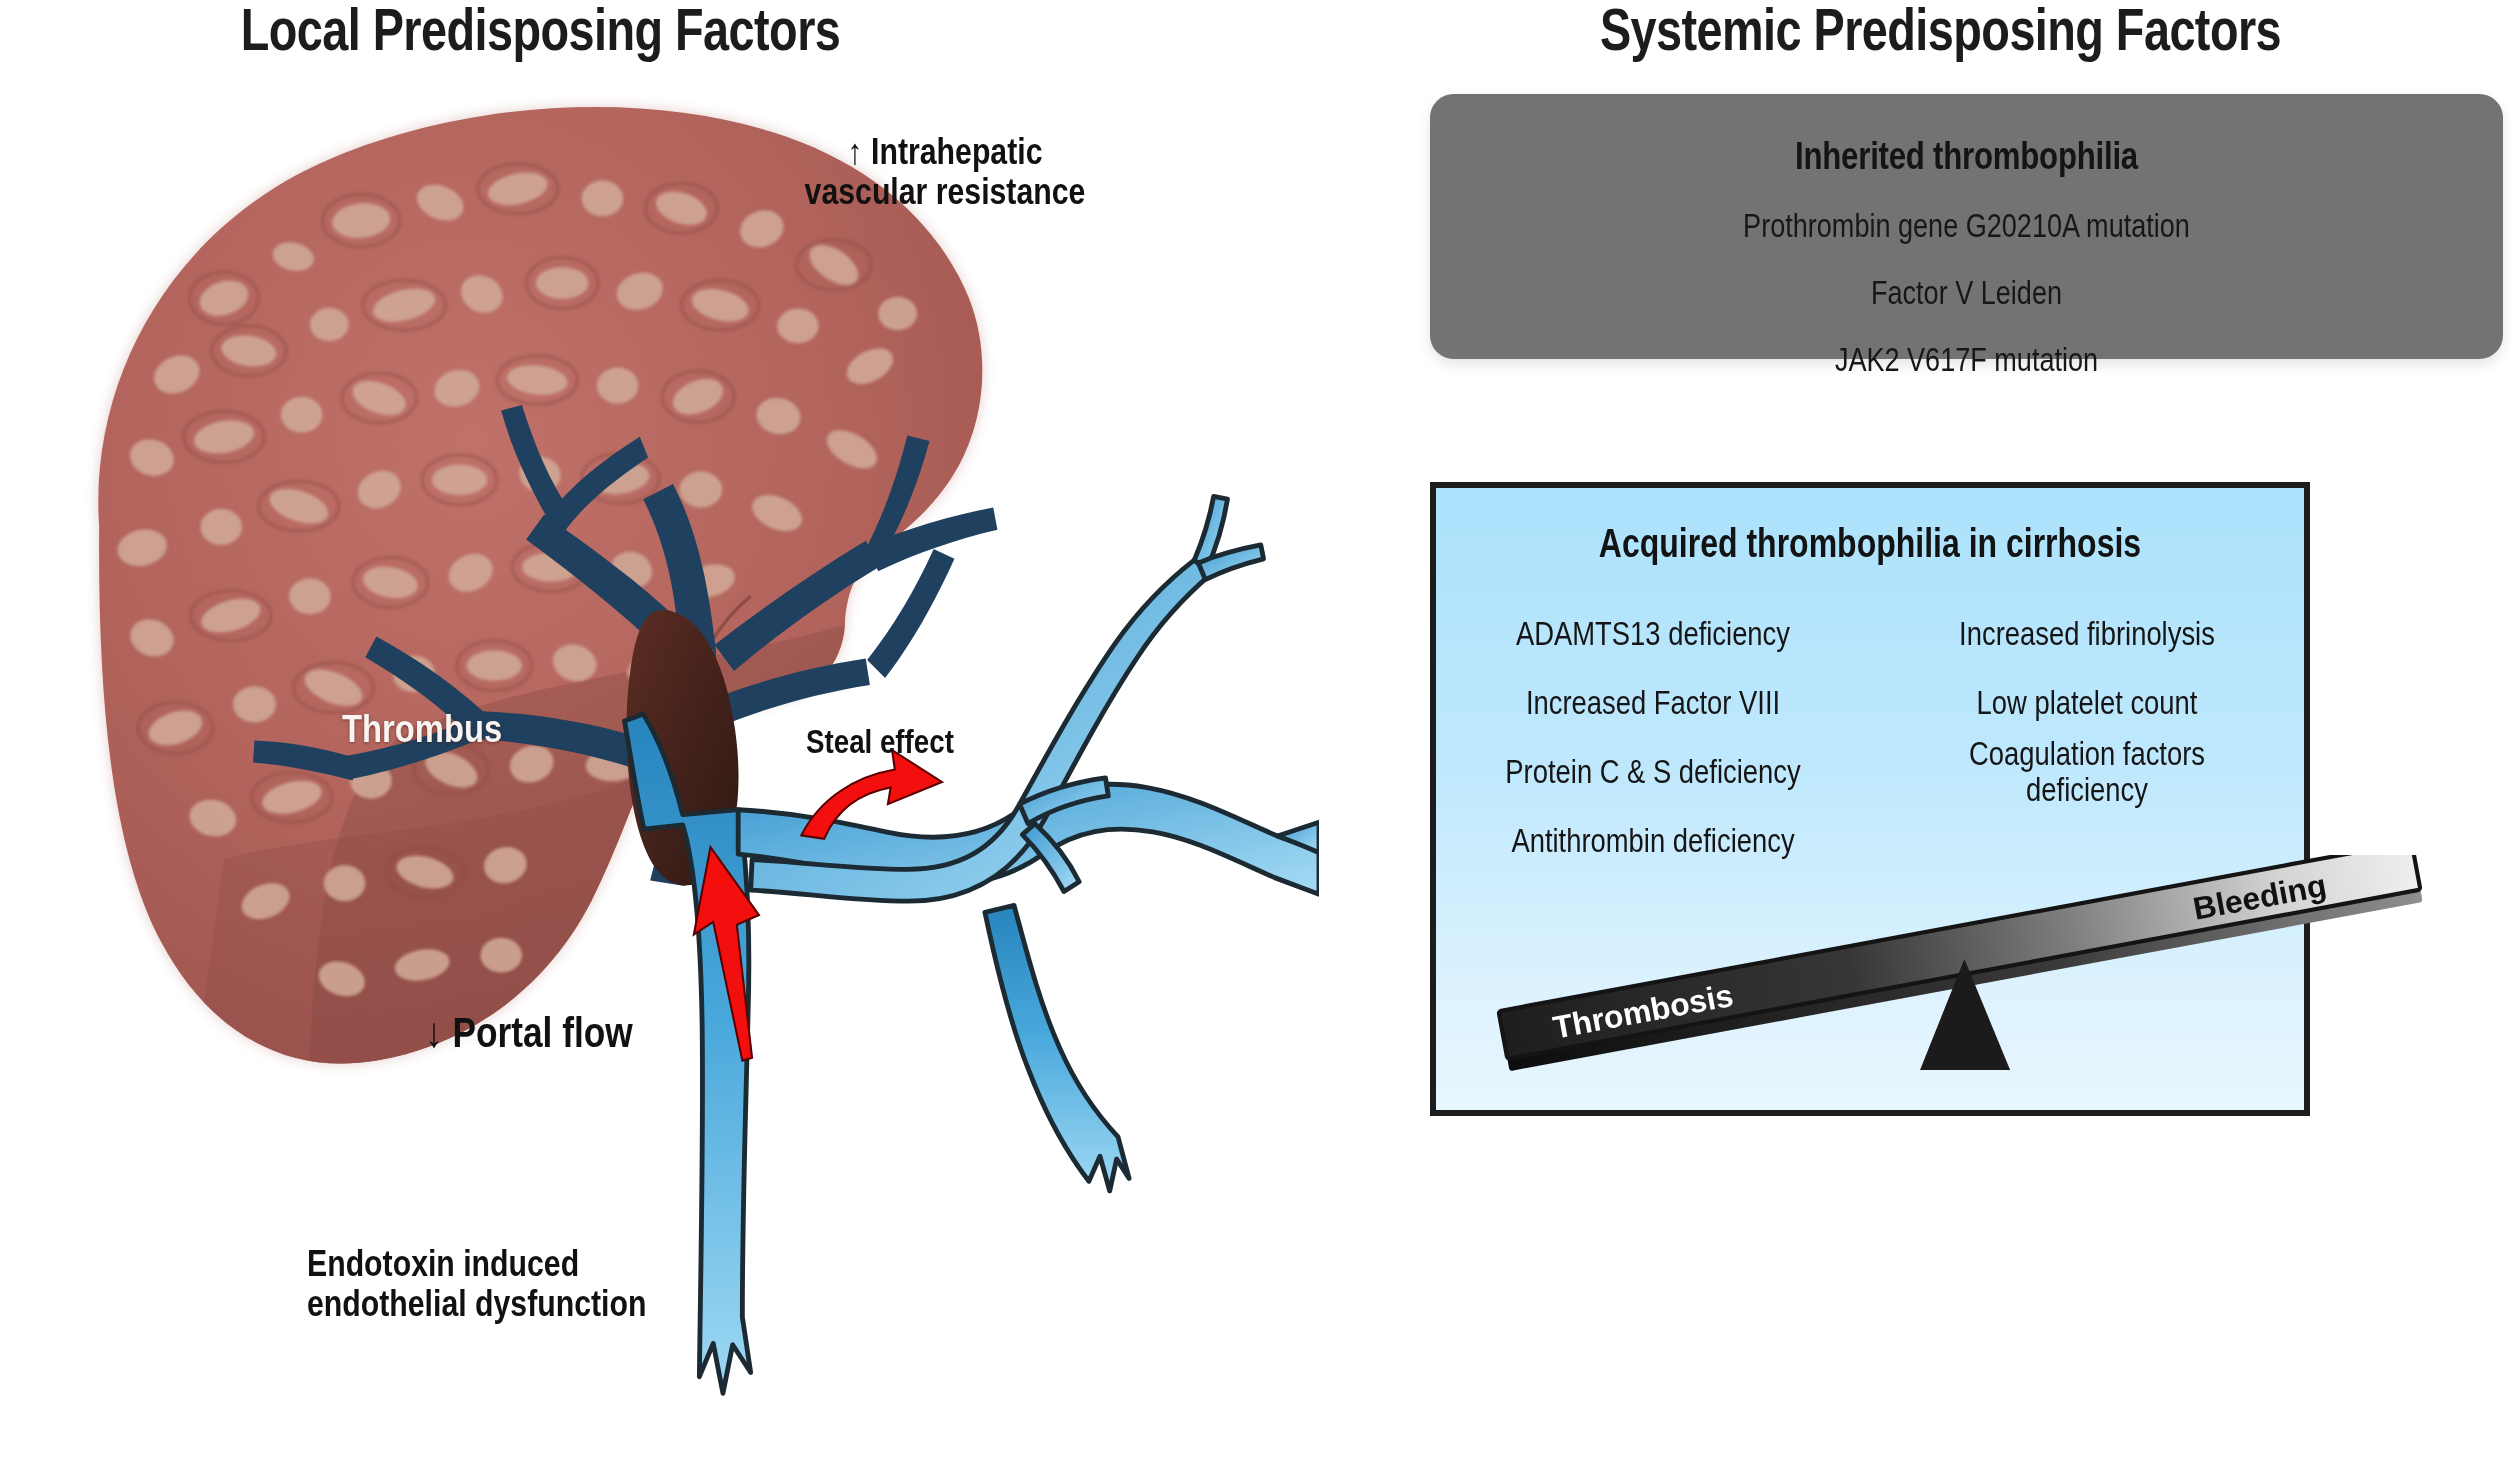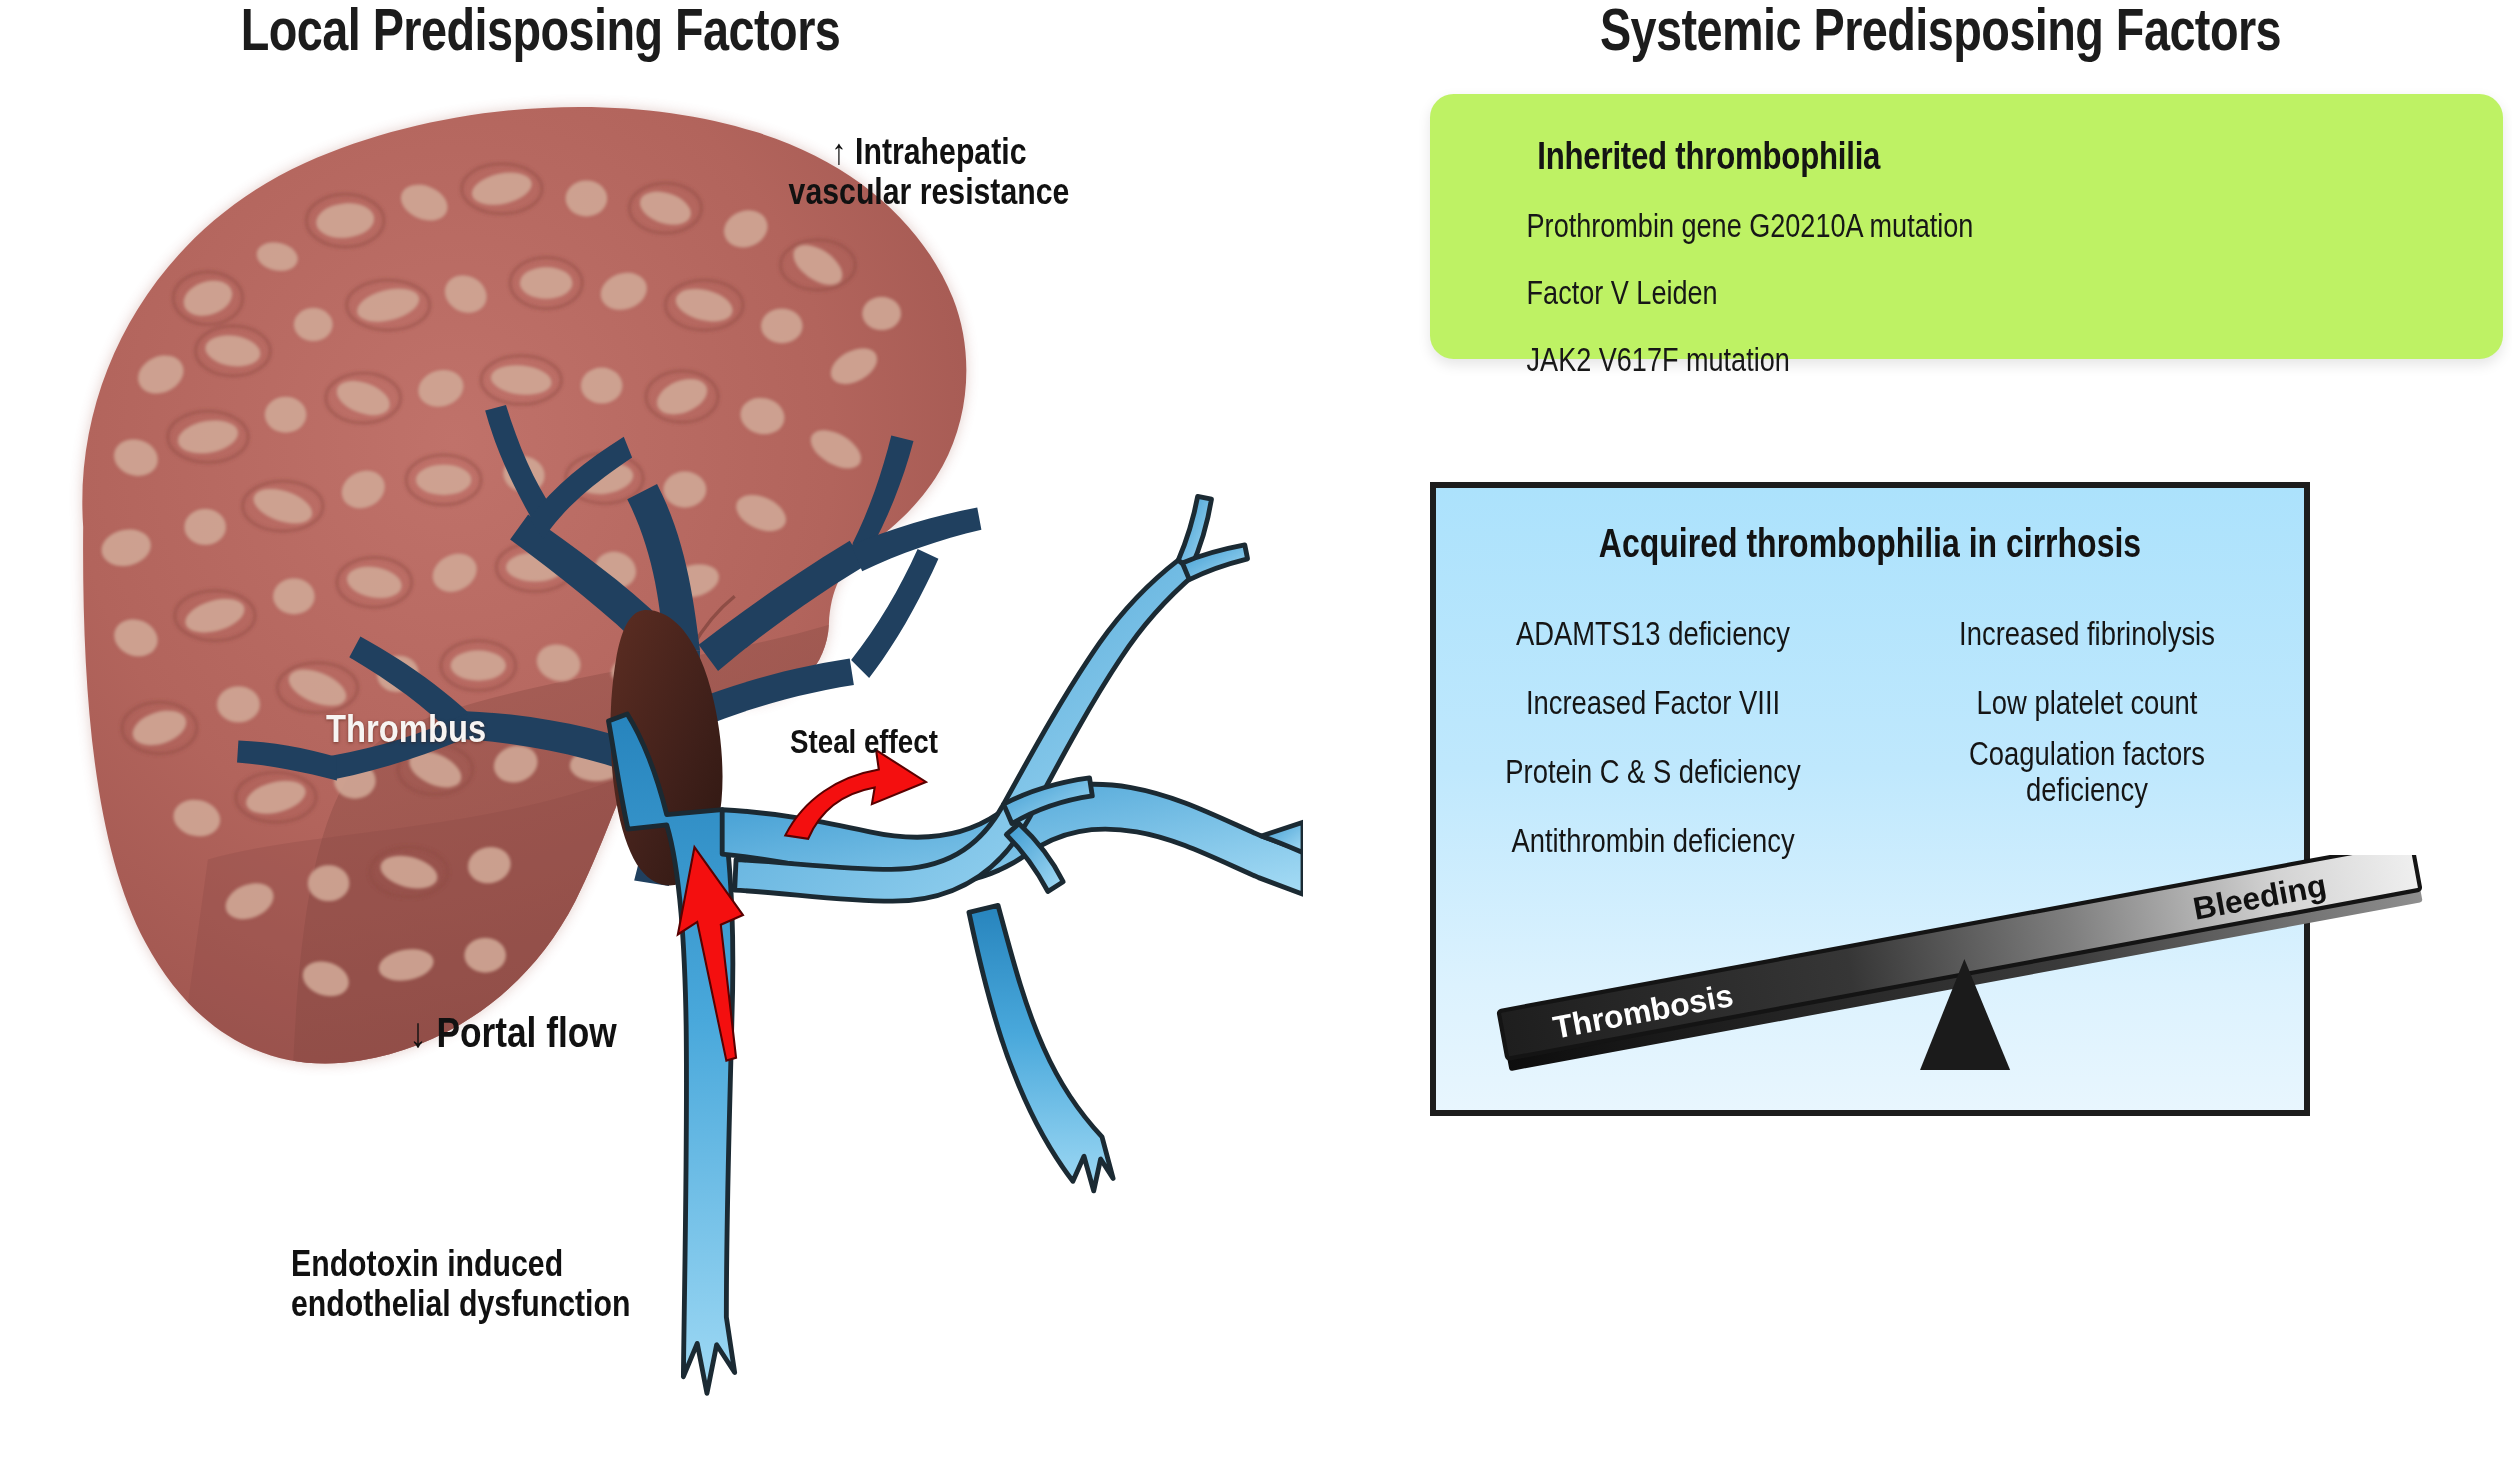--- a/index.html
+++ b/index.html
@@ -27,21 +27,21 @@
     white-space: nowrap;
     text-align: center;
     color: #1c1c1c;
   }
   #title-local  { left: 0px;    top: -5.5px; width: 1081px; }
   #title-systemic { left: 1386px; top: -5.5px; width: 1109px; }
 
   
   #illustration {
     position: absolute;
-    left: 0; top: 0;
+    left: 16px; top: 0;
     width: 1303px; height: 1314px;
   }
   #illustration svg { display: block; width: 1303px; height: 1460px; }
 
   .ill-label {
     position: absolute;
     font-weight: bold;
     color: #111111;
     transform: scaleX(0.84);
     transform-origin: left top;
@@ -59,25 +59,26 @@
   
   #right-col {
     position: absolute;
     left: 1430px; top: 0;
     width: 1073px; height: 1460px;
   }
 
   .card {
     position: absolute;
     left: 0; width: 1073px;
-    background: #bef264;
+    background: #737373;
     border-radius: 23.6px;
     box-shadow: 0 5.5px 12.5px rgba(0,0,0,0.10);
     box-sizing: border-box;
     padding: 0;
+    text-align: center;
   }
   #card-inherited { top: 94px;  height: 265px; }
   #card-other     { top: 1144px; height: 291px; }
 
   .card-title {
     font-weight: bold;
     font-size: 39px;
     color: #141414;
     transform: scaleX(0.80);
     letter-spacing: -0.3px;

